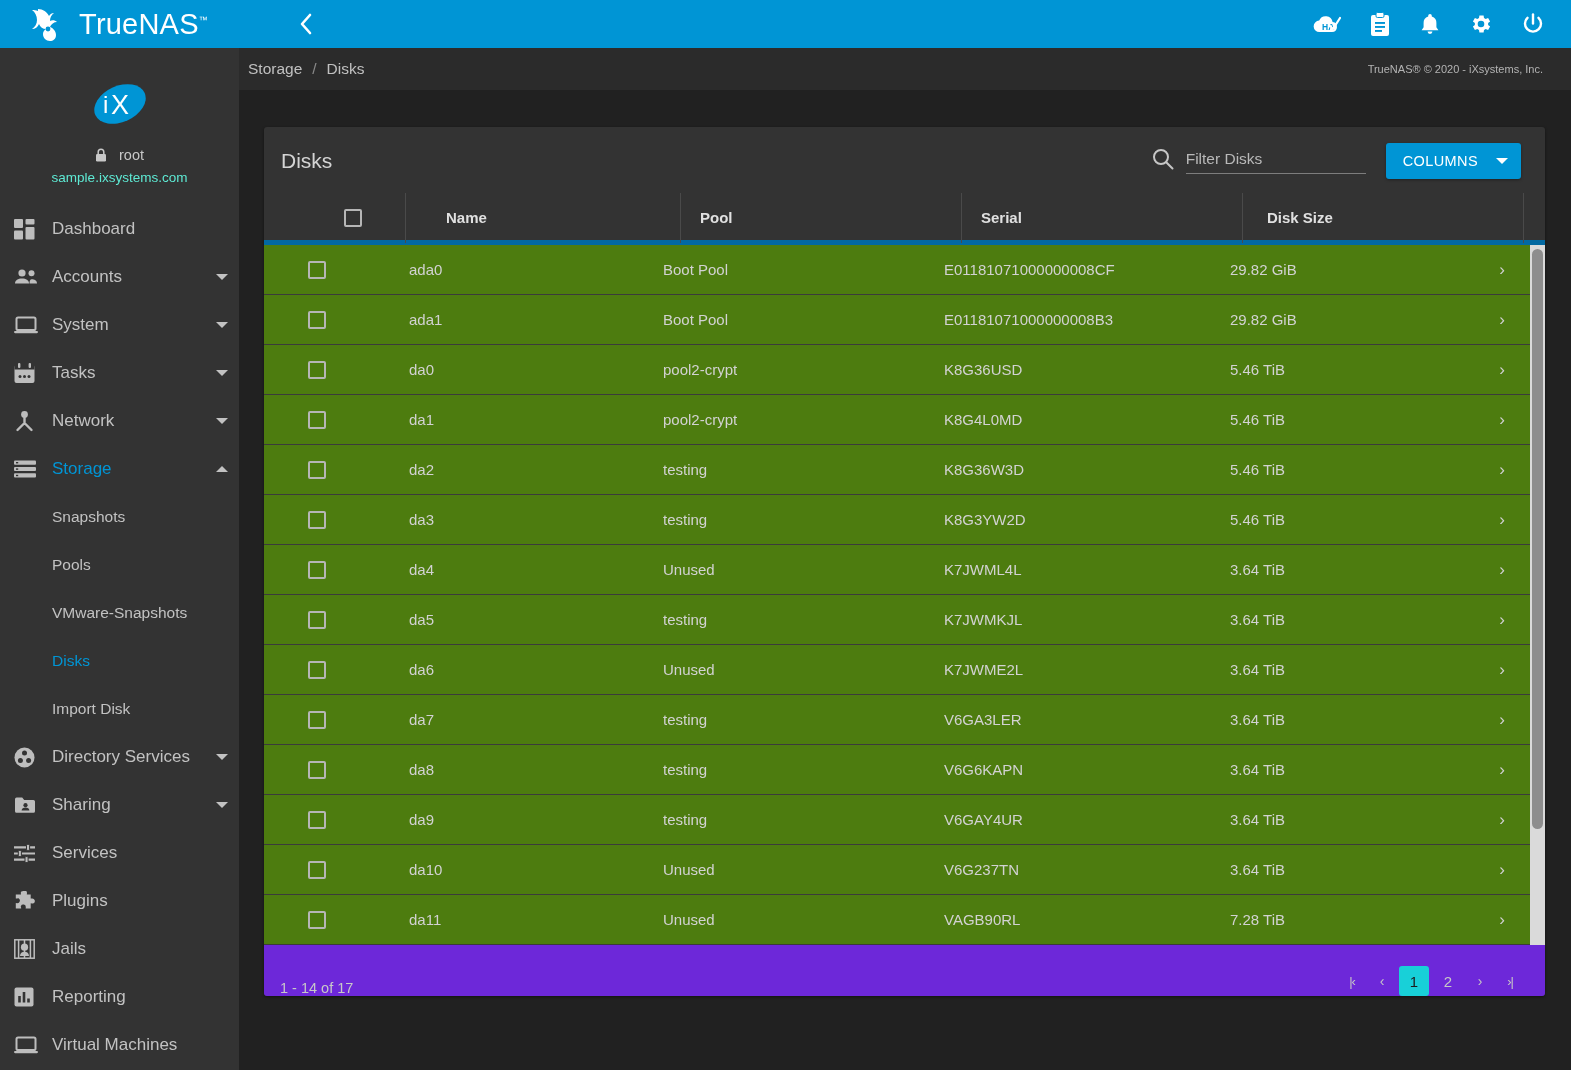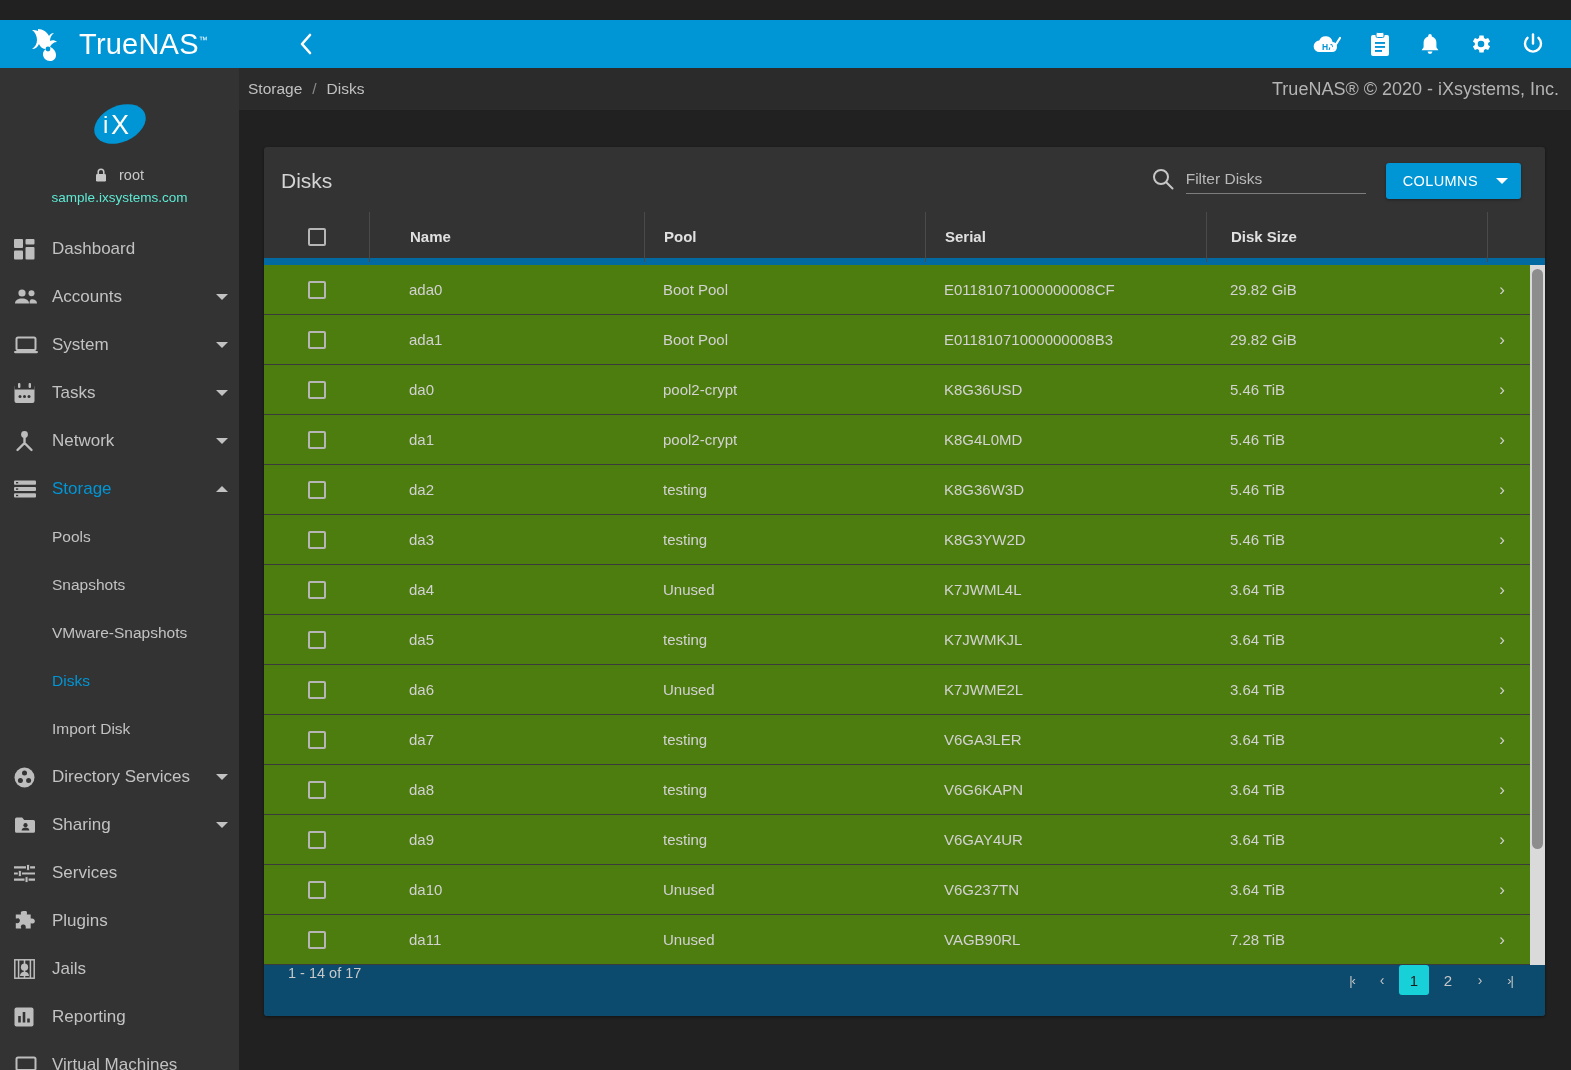--- a/index.html
+++ b/index.html
@@ -3,21 +3,21 @@
 <meta charset="utf-8">
 <title>TrueNAS - Disks</title>
 <style>
   * { box-sizing: border-box; margin: 0; padding: 0; }
   html, body {
     width: 1571px; height: 1070px;
     background: #212121;
     font-family: "Liberation Sans", sans-serif;
     overflow: hidden;
   }
-  #app { position: relative; width: 1571px; height: 870px; margin-top: 20px; }
+  #app { position: relative; width: 1571px; height: 870px; }
 
   
   .topbar { position: absolute; top: 0; left: 0; width: 1571px; height: 48px;
             background: #0095d5; display: flex; align-items: center; }
   .brand { width: 239px; height: 48px; display: flex; align-items: center;
            justify-content: center; gap: 10px; }
   .brand-logo { width: 38px; height: 34px; flex: 0 0 auto; }
   .brand-text { color: #fff; font-size: 29px; letter-spacing: .2px;
                 font-weight: 400; position: relative; }
   .brand-tm { font-size: 9px; vertical-align: super; }
@@ -59,22 +59,22 @@
   .caret.up { border-bottom: 6px solid #c2c2c2; }
 
   
   .main { position: absolute; top: 48px; left: 239px; width: 1332px; height: 1022px;
           background: #212121; }
   .breadcrumb-bar { height: 42px; background: #2b2b2b; display: flex;
                     align-items: center; padding: 0 0 0 9px; }
   .bc { color: #c0c0c0; font-size: 15.5px; cursor: pointer; }
   .bc.sep { color: #8a8a8a; margin: 0 10px; cursor: default; }
   .bc.current { cursor: default; }
-  .copyright { margin-left: auto; color: #b4b4b4; font-size: 18px;
-               padding-right: 12px; }
+  .copyright { margin-left: auto; color: #b4b4b4; font-size: 11px;
+               padding-right: 28px; }
 
   
   .card { position: absolute; left: 25px; top: 79px; width: 1281px; height: 869px;
           background: #333333; border-radius: 3px; overflow: hidden;
           box-shadow: 0 1px 3px rgba(0,0,0,.45); }
   .card-head { height: 68px; display: flex; align-items: center;
                padding: 0 24px 0 17px; }
   .card-title { color: #d4d4d4; font-size: 21px; }
   .head-tools { margin-left: auto; display: flex; align-items: center; gap: 20px; }
   .search-wrap { display: flex; align-items: flex-end; gap: 12px; }
@@ -88,21 +88,21 @@
                  height: 36px; padding: 0 13px 0 17px; font-size: 14.5px;
                  letter-spacing: .4px; cursor: pointer; display: flex;
                  align-items: center; gap: 18px;
                  font-family: "Liberation Sans", sans-serif;
                  box-shadow: 0 1px 3px rgba(0,0,0,.35); }
   .btn-columns .caret.down { border-top-color: #fff; }
 
   
   .tbl { width: 1281px; }
   .trow { display: flex; align-items: center; height: 50px; }
-  .thead { height: 50px; background: #333333; border-bottom: 7px solid #0369a1; }
+  .thead { height: 50px; background: #333333; border-bottom: 5px solid #0369a1; padding-left: 36px; }
   .thead .th { color: #e0e0e0; font-size: 15px; font-weight: 700;
                height: 50px; display: flex; align-items: center; }
   .th-div { border-left: 1px solid #4a4a4a; }
   .c-check { width: 105px; flex: 0 0 105px; display: flex; align-items: center;
              justify-content: center; }
   .c-name { width: 275px; flex: 0 0 275px; padding-left: 40px; }
   .c-pool { width: 281px; flex: 0 0 281px; padding-left: 19px; }
   .c-serial { width: 281px; flex: 0 0 281px; padding-left: 19px; }
   .c-size { width: 281px; flex: 0 0 281px; padding-left: 24px; }
   .c-arrow { flex: 1 1 auto; display: flex; align-items: center;
@@ -116,22 +116,22 @@
          background: transparent; cursor: pointer; }
   .chev { color: #cfcfcf; font-size: 17px; line-height: 1; }
 
   
   .vscroll { position: absolute; right: 0; top: 0; width: 15px; height: 700px;
              background: #dadada; }
   .vthumb { position: absolute; left: 2px; top: 4px; width: 11px; height: 580px;
             background: #8d8d8d; border-radius: 6px; }
 
   
-  .card-foot { height: 51px; background: #0c4a6e; display: flex; align-items: flex-start;
-               padding: 0 22px 0 24px; }
+  .card-foot { height: 51px; background: #6d28d9; display: flex; align-items: flex-end;
+               padding: 0 22px 0 16px; }
   .foot-count { color: #c8c8c8; font-size: 14.5px; }
   .pager { margin-left: auto; display: flex; align-items: center; gap: 4px; }
   .pg-btn { min-width: 26px; height: 26px; display: flex; align-items: center;
             justify-content: center; color: #c7c7c7; font-size: 14px;
             cursor: pointer; background: none; border: none; padding: 0 5px;
             font-family: "Liberation Sans", sans-serif; }
   .pg-num { width: 30px; height: 30px; border-radius: 3px; font-size: 15px; }
   .pg-num.current { background: #18d0d8; color: #1c1c1c; font-weight: 400; }
   .pg-ends { font-size: 13px; letter-spacing: -1px; }
 </style>
@@ -300,24 +300,24 @@
               <rect x="2" y="8.4" width="2.2" height="1.4" fill="#333"></rect>
               <rect x="2" y="14.8" width="2.2" height="1.4" fill="#333"></rect>
             </svg>
         </span>
         <span class="ni-label">Storage</span>
         <span class="ni-caret">
             <i class="caret up"></i>
           </span>
       </div>
       <div class="nav-sub">
+          <span>Snapshots</span>
+        </div>
+      <div class="nav-sub">
           <span>Pools</span>
-        </div>
-      <div class="nav-sub">
-          <span>Snapshots</span>
         </div>
       <div class="nav-sub">
           <span>VMware-Snapshots</span>
         </div>
       <div class="nav-sub active">
           <span>Disks</span>
         </div>
       <div class="nav-sub">
           <span>Import Disk</span>
         </div>

